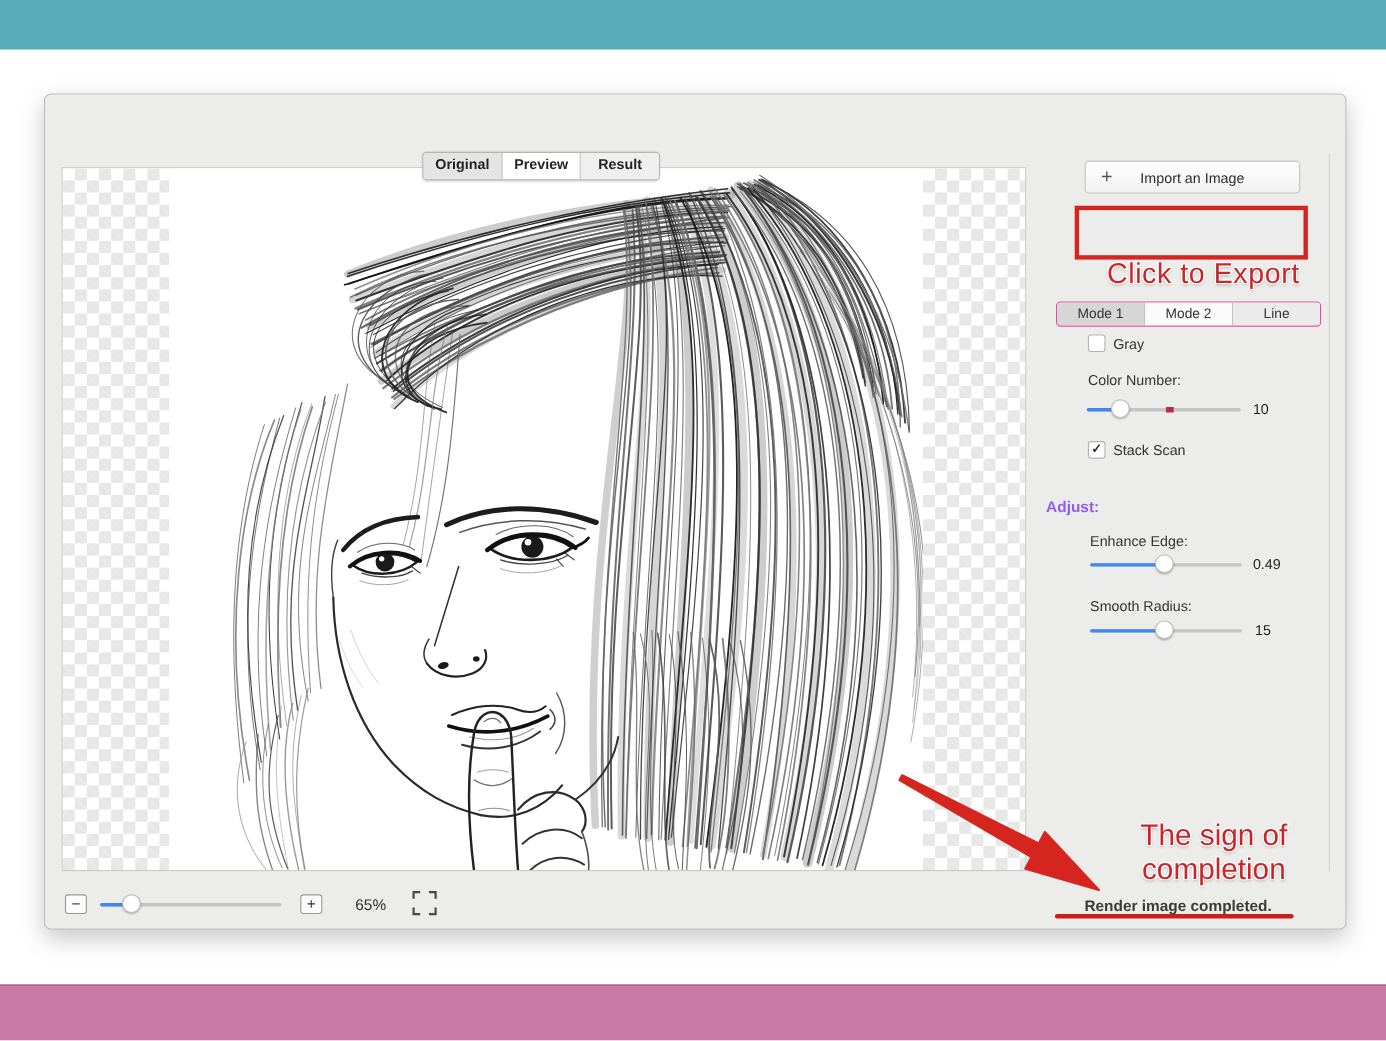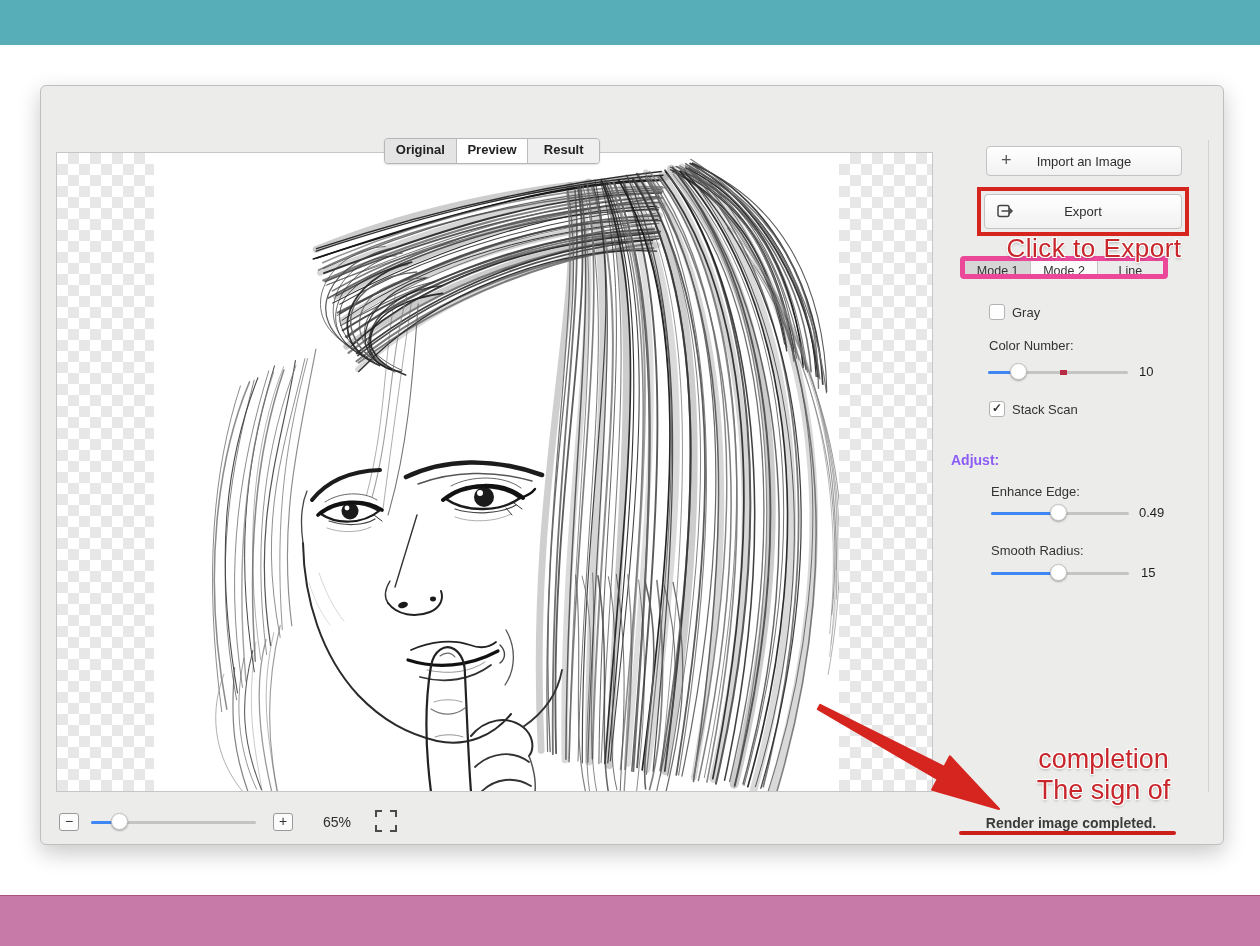--- a/index.html
+++ b/index.html
@@ -55,22 +55,22 @@
   
   .btn{position:absolute;background:linear-gradient(#ffffff,#f1f1f1);border:1px solid #c3c3c3;border-radius:4px;
        box-sizing:border-box;font-size:13px;color:#2e2e2e;display:flex;align-items:center;}
   .btn .blabel{flex:1;text-align:center;}
   .importbtn{left:945px;top:60px;width:196px;height:30px;}
   .importbtn .plus{position:absolute;left:14px;top:3px;font-size:18px;color:#555;font-weight:400;}
   .exportbox{position:absolute;left:936px;top:101px;width:212px;height:49px;border:4px solid #d6251f;box-sizing:border-box;}
   .exportbtn{left:943px;top:108px;width:198px;height:35px;}
   .exporticon{position:absolute;left:12px;top:9px;}
 
-  .modetabs{position:absolute;left:919px;top:170px;width:208px;height:23px;display:flex;
-            border:5px solid #ec4899;border-radius:4px;overflow:hidden;box-sizing:border-box;
+  .modetabs{position:absolute;left:919px;top:188px;width:241px;height:23px;display:flex;
+            border:1px solid #ec4899;border-radius:4px;overflow:hidden;box-sizing:border-box;
             background:#e8e8e8;font-size:12.5px;color:#333;}
   .mtab{flex:1;text-align:center;line-height:21px;border-right:1px solid #c2c2c2;background:#d6d6d6;}
   .mtab:last-child{border-right:none;background:#ebebeb;}
   .mtab.sel{background:#fbfbfb;}
 
   .chkrow{position:absolute;display:flex;align-items:center;gap:7px;font-size:13px;color:#333;}
   .chk{width:16px;height:16px;background:#fff;border:1px solid #b3b3b3;border-radius:3px;box-sizing:border-box;
        text-align:center;line-height:13px;font-size:12px;font-weight:bold;color:#333;}
   .sideLabel{position:absolute;font-size:13px;color:#333;}
   .sideValue{position:absolute;font-size:13px;color:#1e1e1e;}
@@ -367,30 +367,20 @@
         </g>
       </svg>
     </div>
 
     <div class="btn importbtn">
       <span class="plus">+</span>
       <span class="blabel">Import an Image</span>
     </div>
 
     <div class="exportbox"></div>
-    <div class="btn exportbtn">
-      <span class="exporticon">
-        <svg width="17" height="15" viewBox="0 0 17 15">
-          <rect x="1" y="1.5" width="11" height="11" rx="2" fill="none" stroke="#444" stroke-width="1.5"></rect>
-          <line x1="4.5" y1="7" x2="15" y2="7" stroke="#444" stroke-width="1.5"></line>
-          <path d="M12,4 L15,7 L12,10" fill="none" stroke="#444" stroke-width="1.5"></path>
-        </svg>
-      </span>
-      <span class="blabel">Export</span>
-    </div>
 
     <div class="anno clickexport">Click to Export</div>
 
     <div class="modetabs">
       <div class="mtab">Mode 1</div>
       <div class="mtab sel">Mode 2</div>
       <div class="mtab">Line</div>
     </div>
 
     <div class="chkrow" style="left:948px;top:218px;">
@@ -424,22 +414,22 @@
 
     <div class="sideLabel" style="left:950px;top:457px;">Smooth Radius:</div>
     <div class="slider" style="left:950px;top:478px;width:138px;">
       <div class="track"></div>
       <div class="fill" style="width:67px;"></div>
       <div class="knob" style="left:59px;"></div>
     </div>
     <div class="sideValue" style="left:1100px;top:479px;">15</div>
 
     <div class="anno signof">
+      <div>The sign of</div>
       <div>completion</div>
-      <div>The sign of</div>
     </div>
     <div class="status">Render image completed.</div>
     <div class="redline"></div>
 
     <div class="divider"></div>
 
     <svg class="arrowsvg" viewBox="0 0 1182 758" xmlns="http://www.w3.org/2000/svg">
       <polygon points="779.2,618.8 903.3,680.8 908.9,670.3 958,723 891.1,703.7 896.7,693.2 776.8,623.2" fill="#d6251f" stroke="#d6251f" stroke-width="2" stroke-linejoin="round"></polygon>
     </svg>
   </div>

